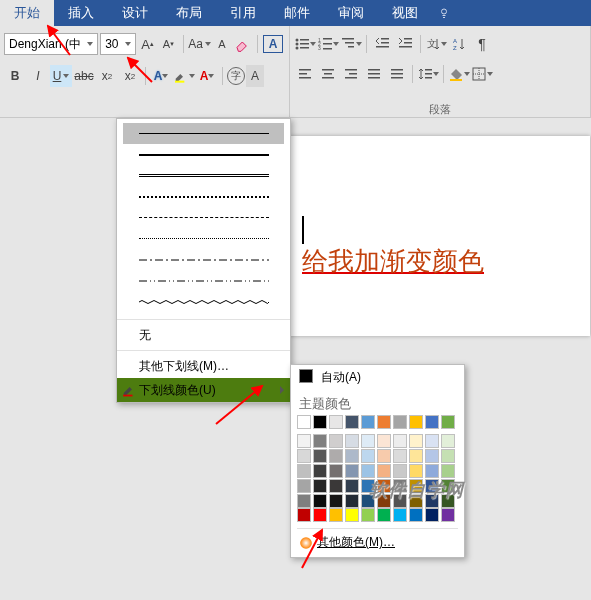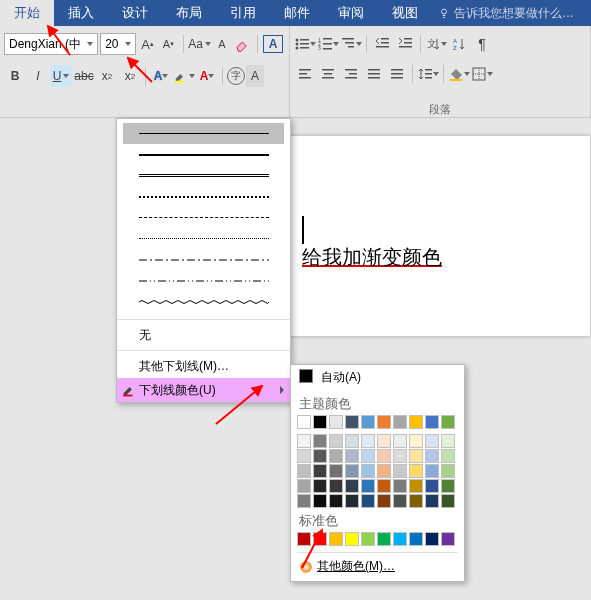--- a/index.html
+++ b/index.html
@@ -19,32 +19,32 @@
   .fontname { width: 108px; height: 22px; border: 1px solid #ababab; background: #fff; display: flex; align-items: center; padding: 0 4px; font-size: 12px; cursor: pointer; justify-content: space-between;}
   .fontsize { width: 40px; height: 22px; border: 1px solid #ababab; background: #fff; display: flex; align-items: center; padding: 0 4px; font-size: 12px; cursor: pointer; justify-content: space-between; }
   .sbtn { width: 22px; height: 22px; display: flex; align-items: center; justify-content: center; cursor: pointer; color: #444; }
   .fontrow2 { display: flex; align-items: center; gap: 1px; height: 28px; margin-top: 4px; }
   .sep { width:1px; height:18px; background:#c0c0c0; margin:0 3px; }
   .txtA-outline { border:1px solid #2b579a; color:#2b579a; padding:0 2px; font-weight:bold; height:18px; display:flex; align-items:center; }
   .paragroup { flex: 1; }
   .pararow { display:flex; align-items:center; gap:1px; height:28px; margin-top:2px; }
   .doc-area { background:#e6e6e6; position:absolute; top:118px; left:0; right:0; bottom:0; }
   .page { position:absolute; left:290px; top:18px; width:300px; height:200px; background:#fff; box-shadow:0 0 4px rgba(0,0,0,.3); }
-  .doctext { position:absolute; left:12px; top:108px; font-family:"SimSun","宋体",serif; font-size:20px; color:#000000; text-decoration:underline; text-decoration-color:#d00; }
+  .doctext { position:absolute; left:12px; top:108px; font-family:"SimSun","宋体",serif; font-size:26px; color:#c2410c; text-decoration:underline; text-decoration-color:#d00; }
   .txtcursor { position:absolute; left:12px; top:80px; width:2px; height:28px; background:#000; }
   
   .udrop { position:absolute; left:116px; top:0; width:175px; background:#fff; border:1px solid #bcbcbc; box-shadow:2px 2px 6px rgba(0,0,0,.3); z-index:10; }
   .ustyles { padding:4px 6px; }
   .uline-item { height:21px; display:flex; align-items:center; justify-content:center; cursor:pointer; }
   .uline-item.hl { background:#bfbfbf; }
   .uline-item + .uline-item { margin-top:0; }
   .uline-sample { width:130px; height:0; border-top-width:1px; border-top-color:#000; }
   .udiv { height:1px; background:#e1e1e1; margin:3px 0; }
   .uopt { height:24px; display:flex; align-items:center; padding:0 22px; font-size:12px; cursor:pointer; position:relative; }
-  .uopt.hl2 { background:#f0abfc; color:#000; }
+  .uopt.hl2 { background:#4d7c0f; color:#000; }
   .uopt-arrow { position:absolute; right:6px; }
   .uopt-icon { width:16px; height:16px; position:absolute; left:4px; display:flex; align-items:center; justify-content:center; }
   
   .colorpop { position:absolute; left:290px; top:246px; width:175px; background:#fff; border:1px solid #bcbcbc; box-shadow:2px 2px 6px rgba(0,0,0,.3); z-index:11; padding:4px 6px 6px 6px; }
   .auto { display:flex; align-items:flex-start; gap:8px; height:22px; cursor:pointer; padding:0 2px; }
   .auto .sw { width:14px; height:14px; border:1px solid #888; background:#000; }
   .section-label { font-size:13px; color:#666; margin:4px 0 2px 2px; }
   .swatch-grid { display:flex; flex-direction:column; gap:1px; }
   .swatch-row { display:flex; gap:2px; }
   .swatch { width:14px; height:14px; border:1px solid #c0c0c0; cursor:pointer; }
@@ -65,34 +65,33 @@
   <div class="tab">布局</div>
   <div class="tab">引用</div>
   <div class="tab">邮件</div>
   <div class="tab">审阅</div>
   <div class="tab">视图</div>
   <div class="tellme">
     <svg width="12" height="12" viewBox="0 0 24 24" fill="none" stroke="#cbd5ea" stroke-width="2">
         <circle cx="12" cy="9" r="5"></circle>
         <path d="M9 17h6M10 21h4"></path>
       </svg>
-    <span>告诉我您想要做什么…</span>
   </div>
 </div>
 
 <div class="ribbon">
 
   <div class="group fontgroup">
     <div class="fontrow1">
       <div class="fontname">
         <span>DengXian (中</span>
           <span class="caret-down"></span>
       </div>
       <div class="fontsize">
-        <span>20</span>
+        <span>30</span>
           <span class="caret-down"></span>
       </div>
       <div class="sbtn" style="font-size:13px;">A<span style="font-size:7px;vertical-align:super;">▴</span></div>
       <div class="sbtn" style="font-size:11px;">A<span style="font-size:7px;vertical-align:super;">▾</span></div>
       <div class="sep"></div>
       <div class="sbtn">Aa<span class="caret-down" style="margin-left:2px;"></span></div>
       <div class="sbtn">
           <span style="font-size:11px;">A</span>
         </div>
       <div class="sbtn">
@@ -391,21 +390,21 @@
           <div class="swatch" style="background: rgb(23, 22, 22);"></div>
           <div class="swatch" style="background: rgb(34, 42, 53);"></div>
           <div class="swatch" style="background: rgb(30, 78, 121);"></div>
           <div class="swatch" style="background: rgb(131, 60, 11);"></div>
           <div class="swatch" style="background: rgb(82, 82, 82);"></div>
           <div class="swatch" style="background: rgb(127, 96, 0);"></div>
           <div class="swatch" style="background: rgb(31, 56, 100);"></div>
           <div class="swatch" style="background: rgb(55, 86, 35);"></div>
         </div>
     </div>
-    <div class="section-label">标准色</div>
+    <div class="watermark">软件自学网</div>
     <div class="swatch-row" id="standard-row">
         <div class="swatch" style="background: rgb(192, 0, 0);"></div>
         <div class="swatch" style="background: rgb(255, 0, 0);"></div>
         <div class="swatch" style="background: rgb(255, 192, 0);"></div>
         <div class="swatch" style="background: rgb(255, 255, 0);"></div>
         <div class="swatch" style="background: rgb(146, 208, 80);"></div>
         <div class="swatch" style="background: rgb(0, 176, 80);"></div>
         <div class="swatch" style="background: rgb(0, 176, 240);"></div>
         <div class="swatch" style="background: rgb(0, 112, 192);"></div>
         <div class="swatch" style="background: rgb(0, 32, 96);"></div>

